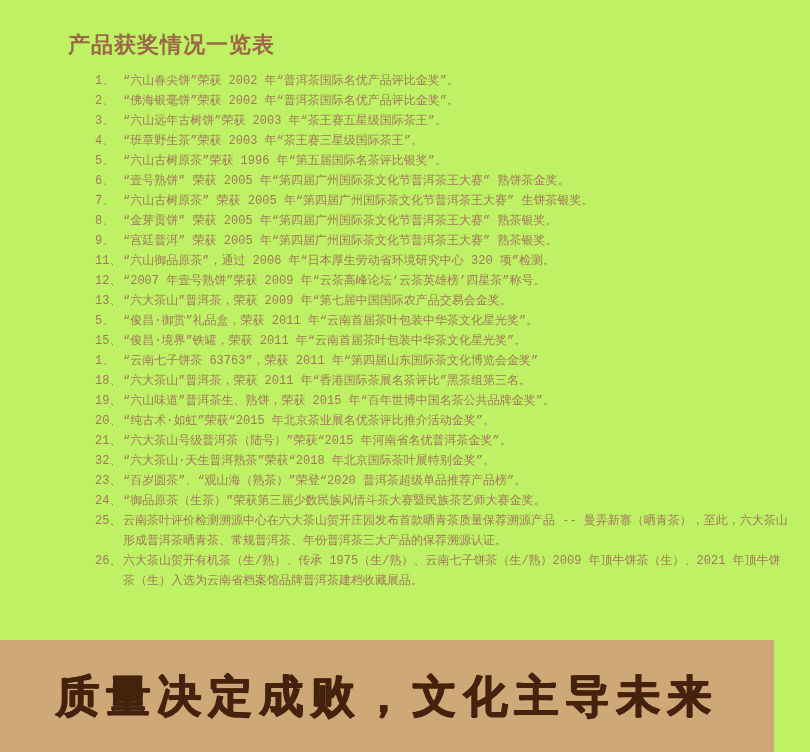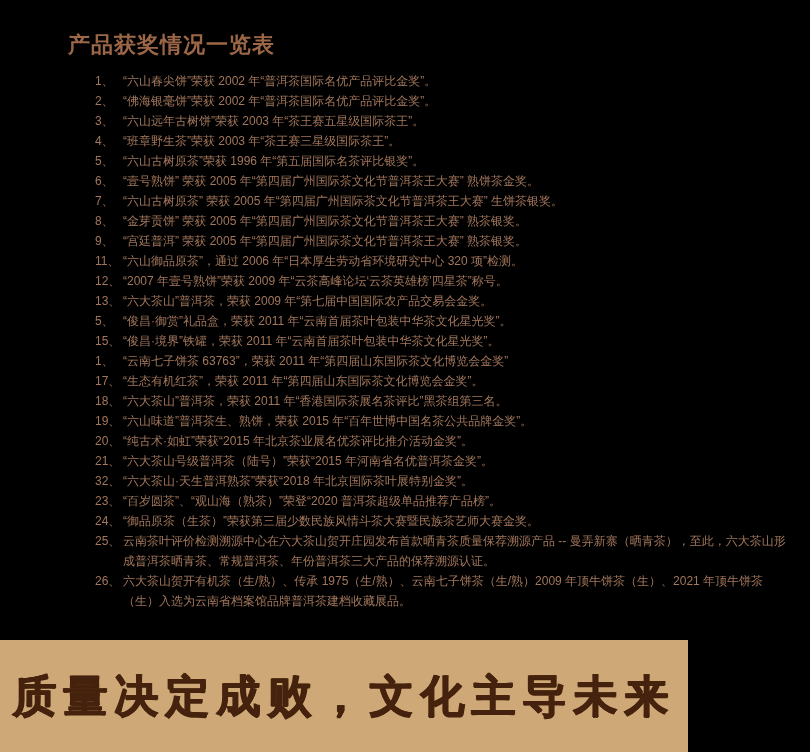--- a/index.html
+++ b/index.html
@@ -1,22 +1,22 @@
 <!DOCTYPE html>
 <html><head>
 <meta charset="utf-8">
 <style>
   html, body { margin: 0; padding: 0; background: #ffffff; }
   .page {
     position: relative;
     width: 810px;
     height: 752px;
-    background: #000000;
+    background: #bef264;
     overflow: hidden;
-    font-family: Liberation Sans, sans-serif;
+    font-family: Liberation Mono, monospace;
   }
   .title {
     margin: 0;
     position: absolute;
     left: 68px;
     top: 30px;
     font-size: 22px;
     font-weight: bold;
     letter-spacing: 1px;
     color: #9c6747;
@@ -33,21 +33,21 @@
   .row { display: flex; }
   .row .num {
     flex: 0 0 28px;
     white-space: nowrap;
   }
   .row .txt { flex: 1; }
   .banner {
     position: absolute;
     left: 0;
     bottom: 0;
-    width: 688px;
+    width: 774px;
     height: 112px;
     background: #cfa877;
     display: flex;
     align-items: center;
     justify-content: center;
   }
   .banner-text {
     font-size: 44px;
     font-weight: bold;
     letter-spacing: 7px;
@@ -116,24 +116,20 @@
       </div>
       <div class="row">
         <span class="num">15、</span>
         <span class="txt">“俊昌·境界”铁罐，荣获 2011 年“云南首届茶叶包装中华茶文化星光奖”。</span>
       </div>
       <div class="row">
         <span class="num">1、</span>
         <span class="txt">“云南七子饼茶 63763”，荣获 2011 年“第四届山东国际茶文化博览会金奖”</span>
       </div>
       <div class="row">
-        <span class="num">17、</span>
-        <span class="txt">“生态有机红茶”，荣获 2011 年“第四届山东国际茶文化博览会金奖”。</span>
-      </div>
-      <div class="row">
         <span class="num">18、</span>
         <span class="txt">“六大茶山”普洱茶，荣获 2011 年“香港国际茶展名茶评比”黑茶组第三名。</span>
       </div>
       <div class="row">
         <span class="num">19、</span>
         <span class="txt">“六山味道”普洱茶生、熟饼，荣获 2015 年“百年世博中国名茶公共品牌金奖”。</span>
       </div>
       <div class="row">
         <span class="num">20、</span>
         <span class="txt">“纯古术·如虹”荣获“2015 年北京茶业展名优茶评比推介活动金奖”。</span>

